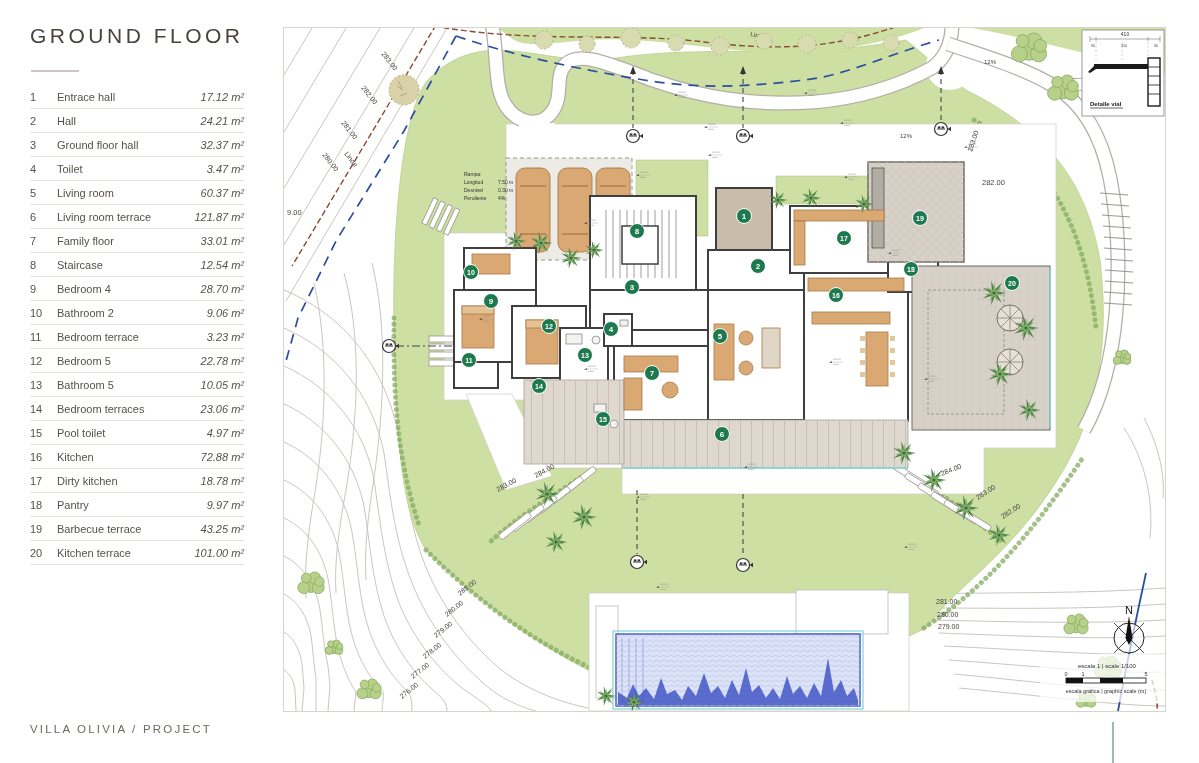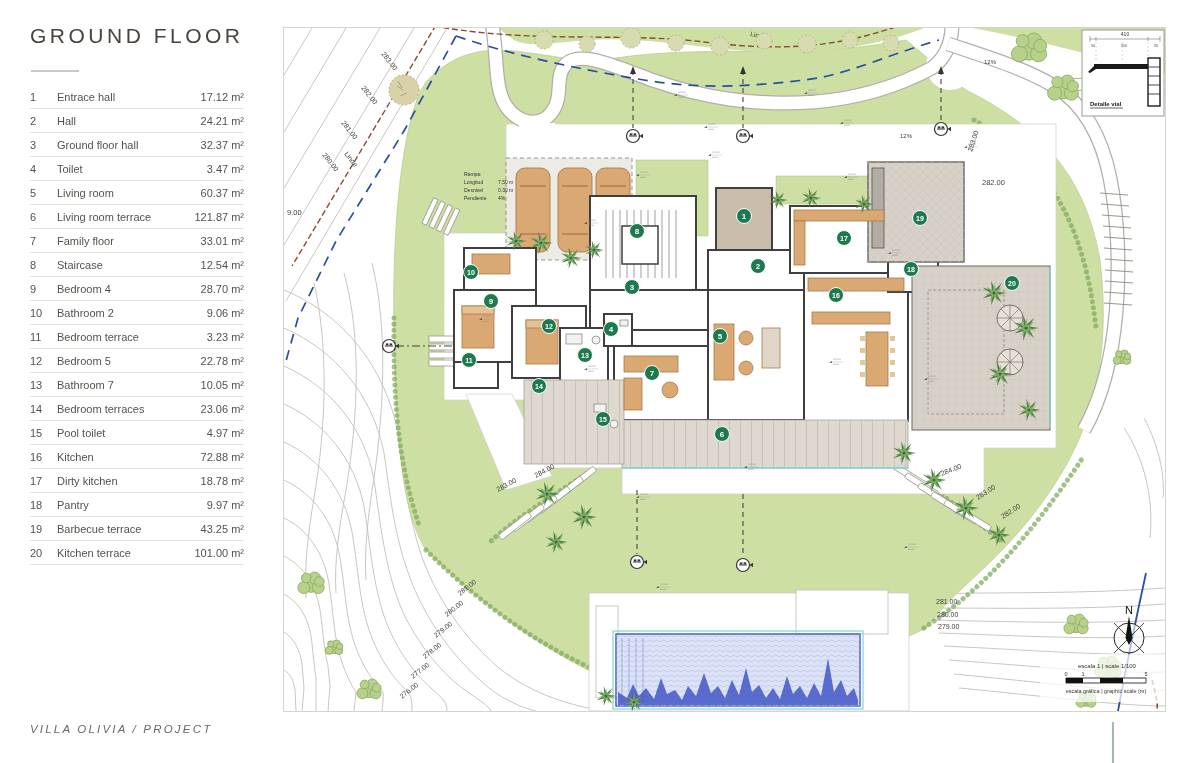--- a/index.html
+++ b/index.html
@@ -6,22 +6,22 @@
     font-family:"Liberation Sans",sans-serif;color:#56514b;}
   #app{position:relative;width:1199px;height:763px;background:#fff;}
   #page-title{position:absolute;left:30px;top:24px;font-size:21px;letter-spacing:3.5px;
     color:#49433c;font-weight:500;}
   #title-divider{position:absolute;left:31px;top:70px;width:48px;height:2px;background:#cdc7bf;}
   #legend{position:absolute;left:30px;top:85px;width:214px;}
   .lrow{display:flex;align-items:center;height:23px;border-bottom:1px solid #e7e3dc;
     font-size:11px;color:#56514b;}
   .lnum{width:27px;flex:none;}
   .lname{flex:1;}
-  .larea{flex:none;white-space:nowrap;text-align:right;}
-  #footer{position:absolute;left:30px;top:723px;font-size:11.5px;letter-spacing:2.2px;color:#6e6862;font-style:italic;}
+  .larea{flex:none;white-space:nowrap;text-align:right;font-style:italic;}
+  #footer{position:absolute;left:30px;top:723px;font-size:11.5px;letter-spacing:2.2px;color:#6e6862;}
   #plan{position:absolute;left:283px;top:27px;width:881px;height:683px;
     border:1px solid #d8d4cd;box-sizing:content-box;background:#fff;}
   #corner-rule{position:absolute;left:1112px;top:722px;width:2px;height:41px;background:#8fabab;opacity:.85;}
   svg{display:block;}
   text{font-family:"Liberation Sans",sans-serif;}
 </style>
 </head>
 <body>
 
 <div id="app">
@@ -83,21 +83,21 @@
         <span class="lname">Bedroom terrace</span>
         <span class="larea">3.23 m²</span>
       </div>
       <div class="lrow">
         <span class="lnum">12</span>
         <span class="lname">Bedroom 5</span>
         <span class="larea">22.78 m²</span>
       </div>
       <div class="lrow">
         <span class="lnum">13</span>
-        <span class="lname">Bathroom 7</span>
+        <span class="lname">Bathroom 5</span>
         <span class="larea">10.05 m²</span>
       </div>
       <div class="lrow">
         <span class="lnum">14</span>
         <span class="lname">Bedroom terraces</span>
         <span class="larea">23.06 m²</span>
       </div>
       <div class="lrow">
         <span class="lnum">15</span>
         <span class="lname">Pool toilet</span>

